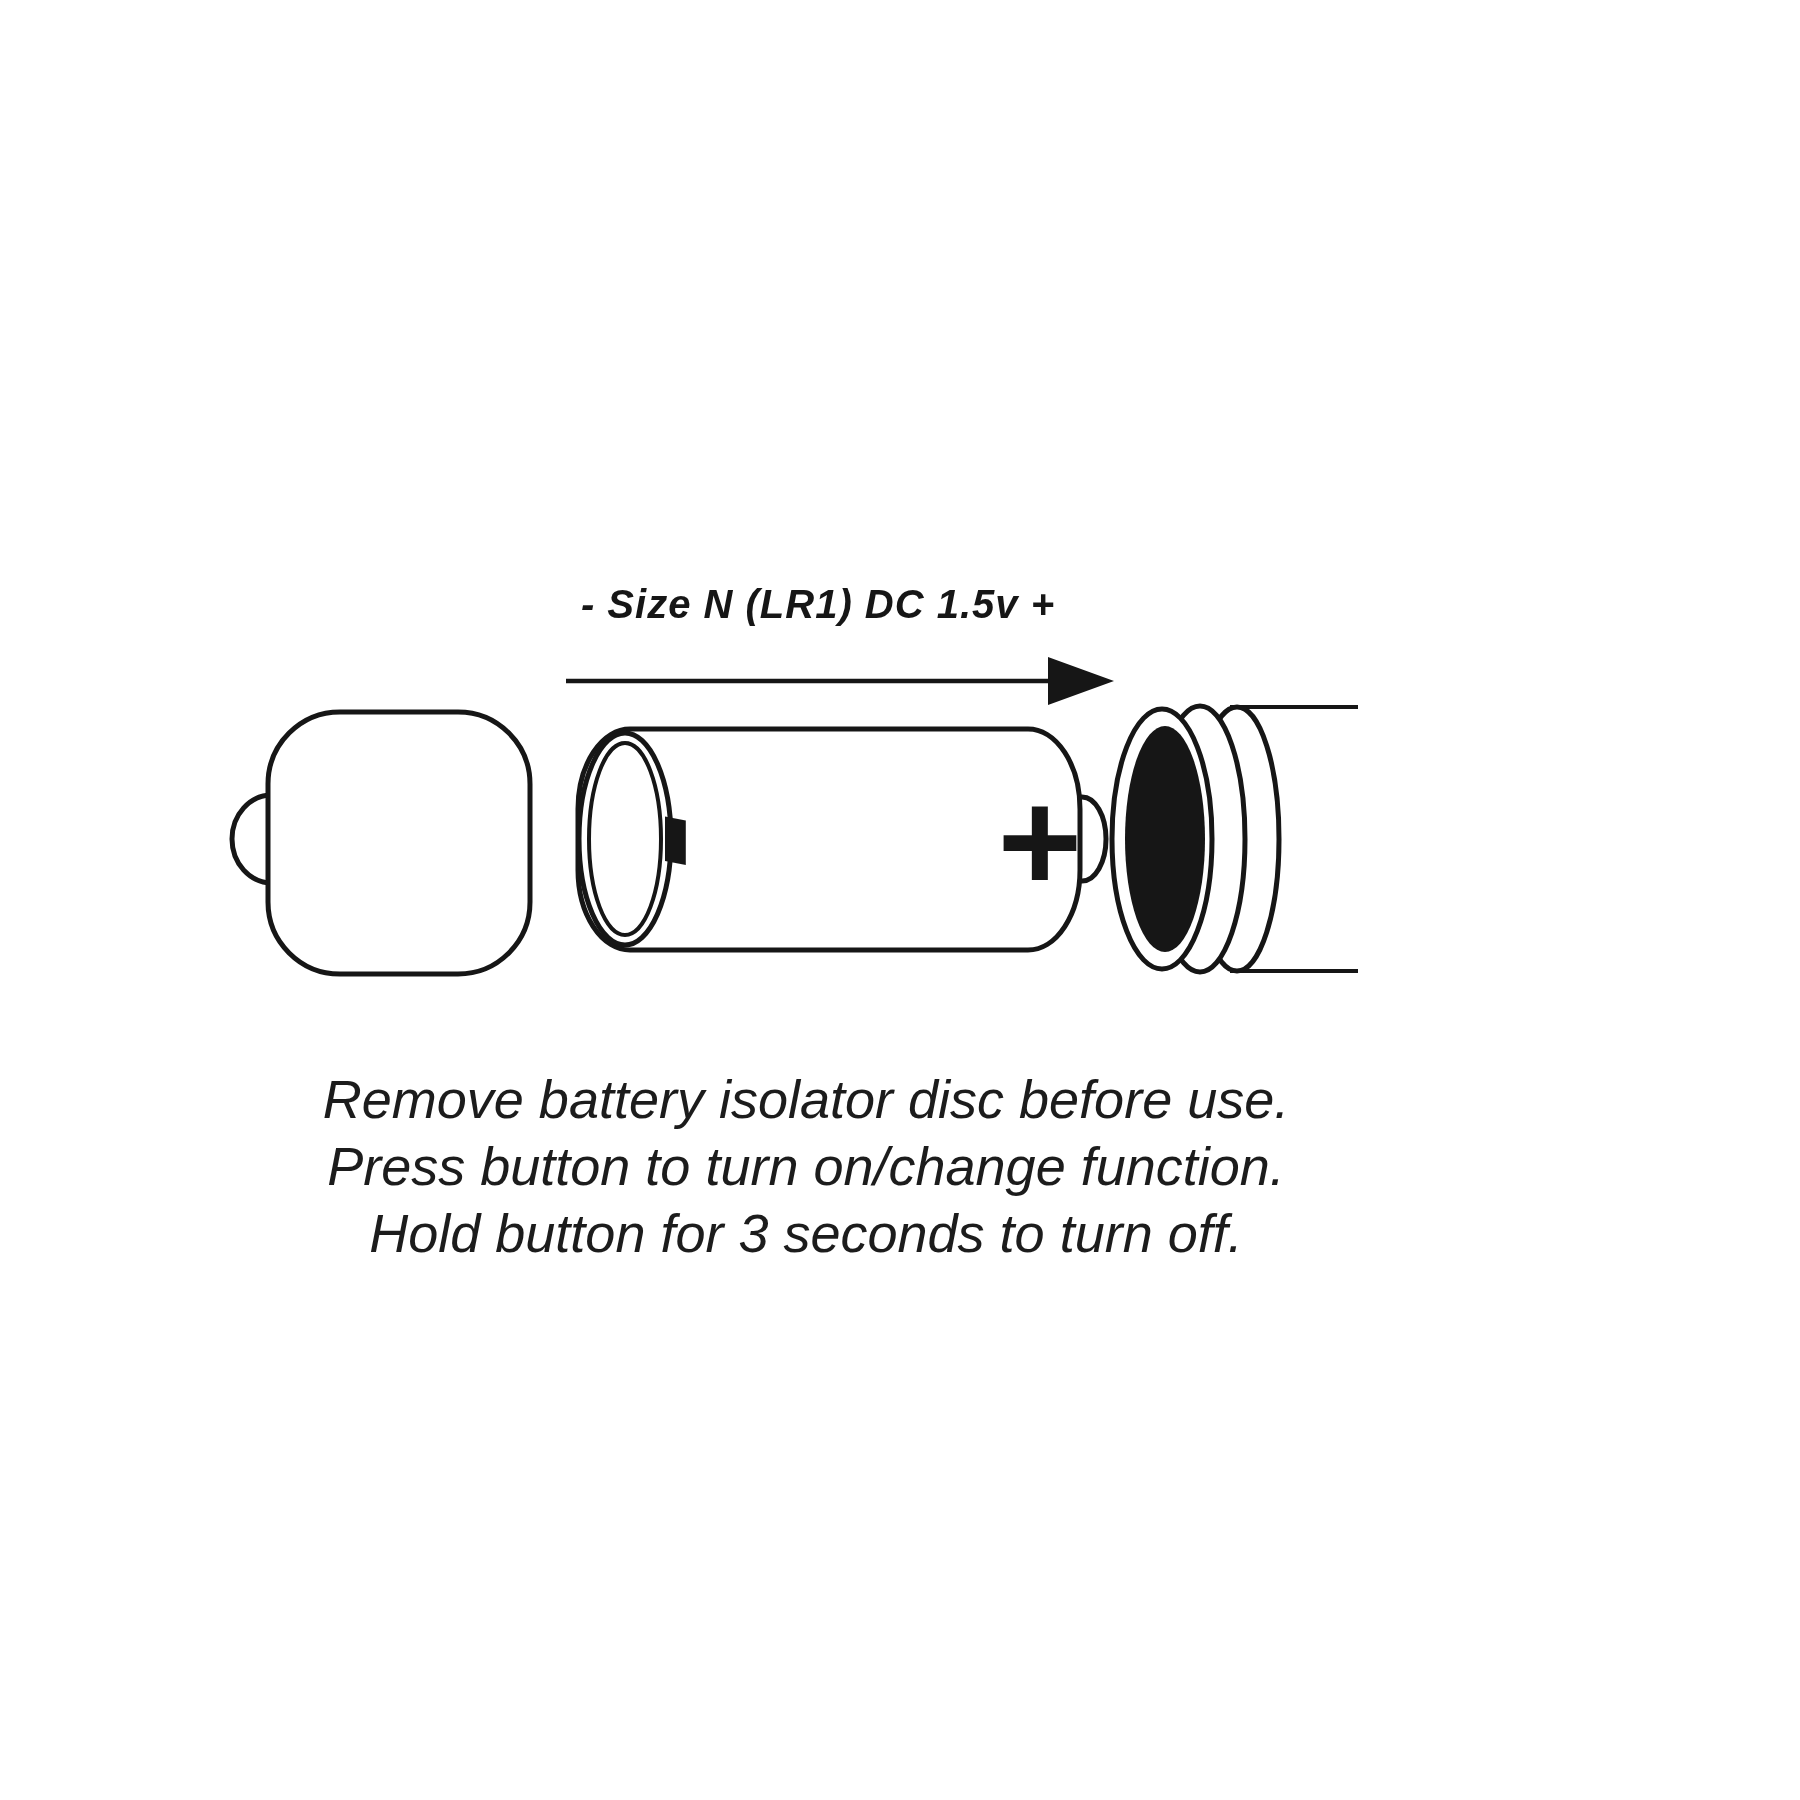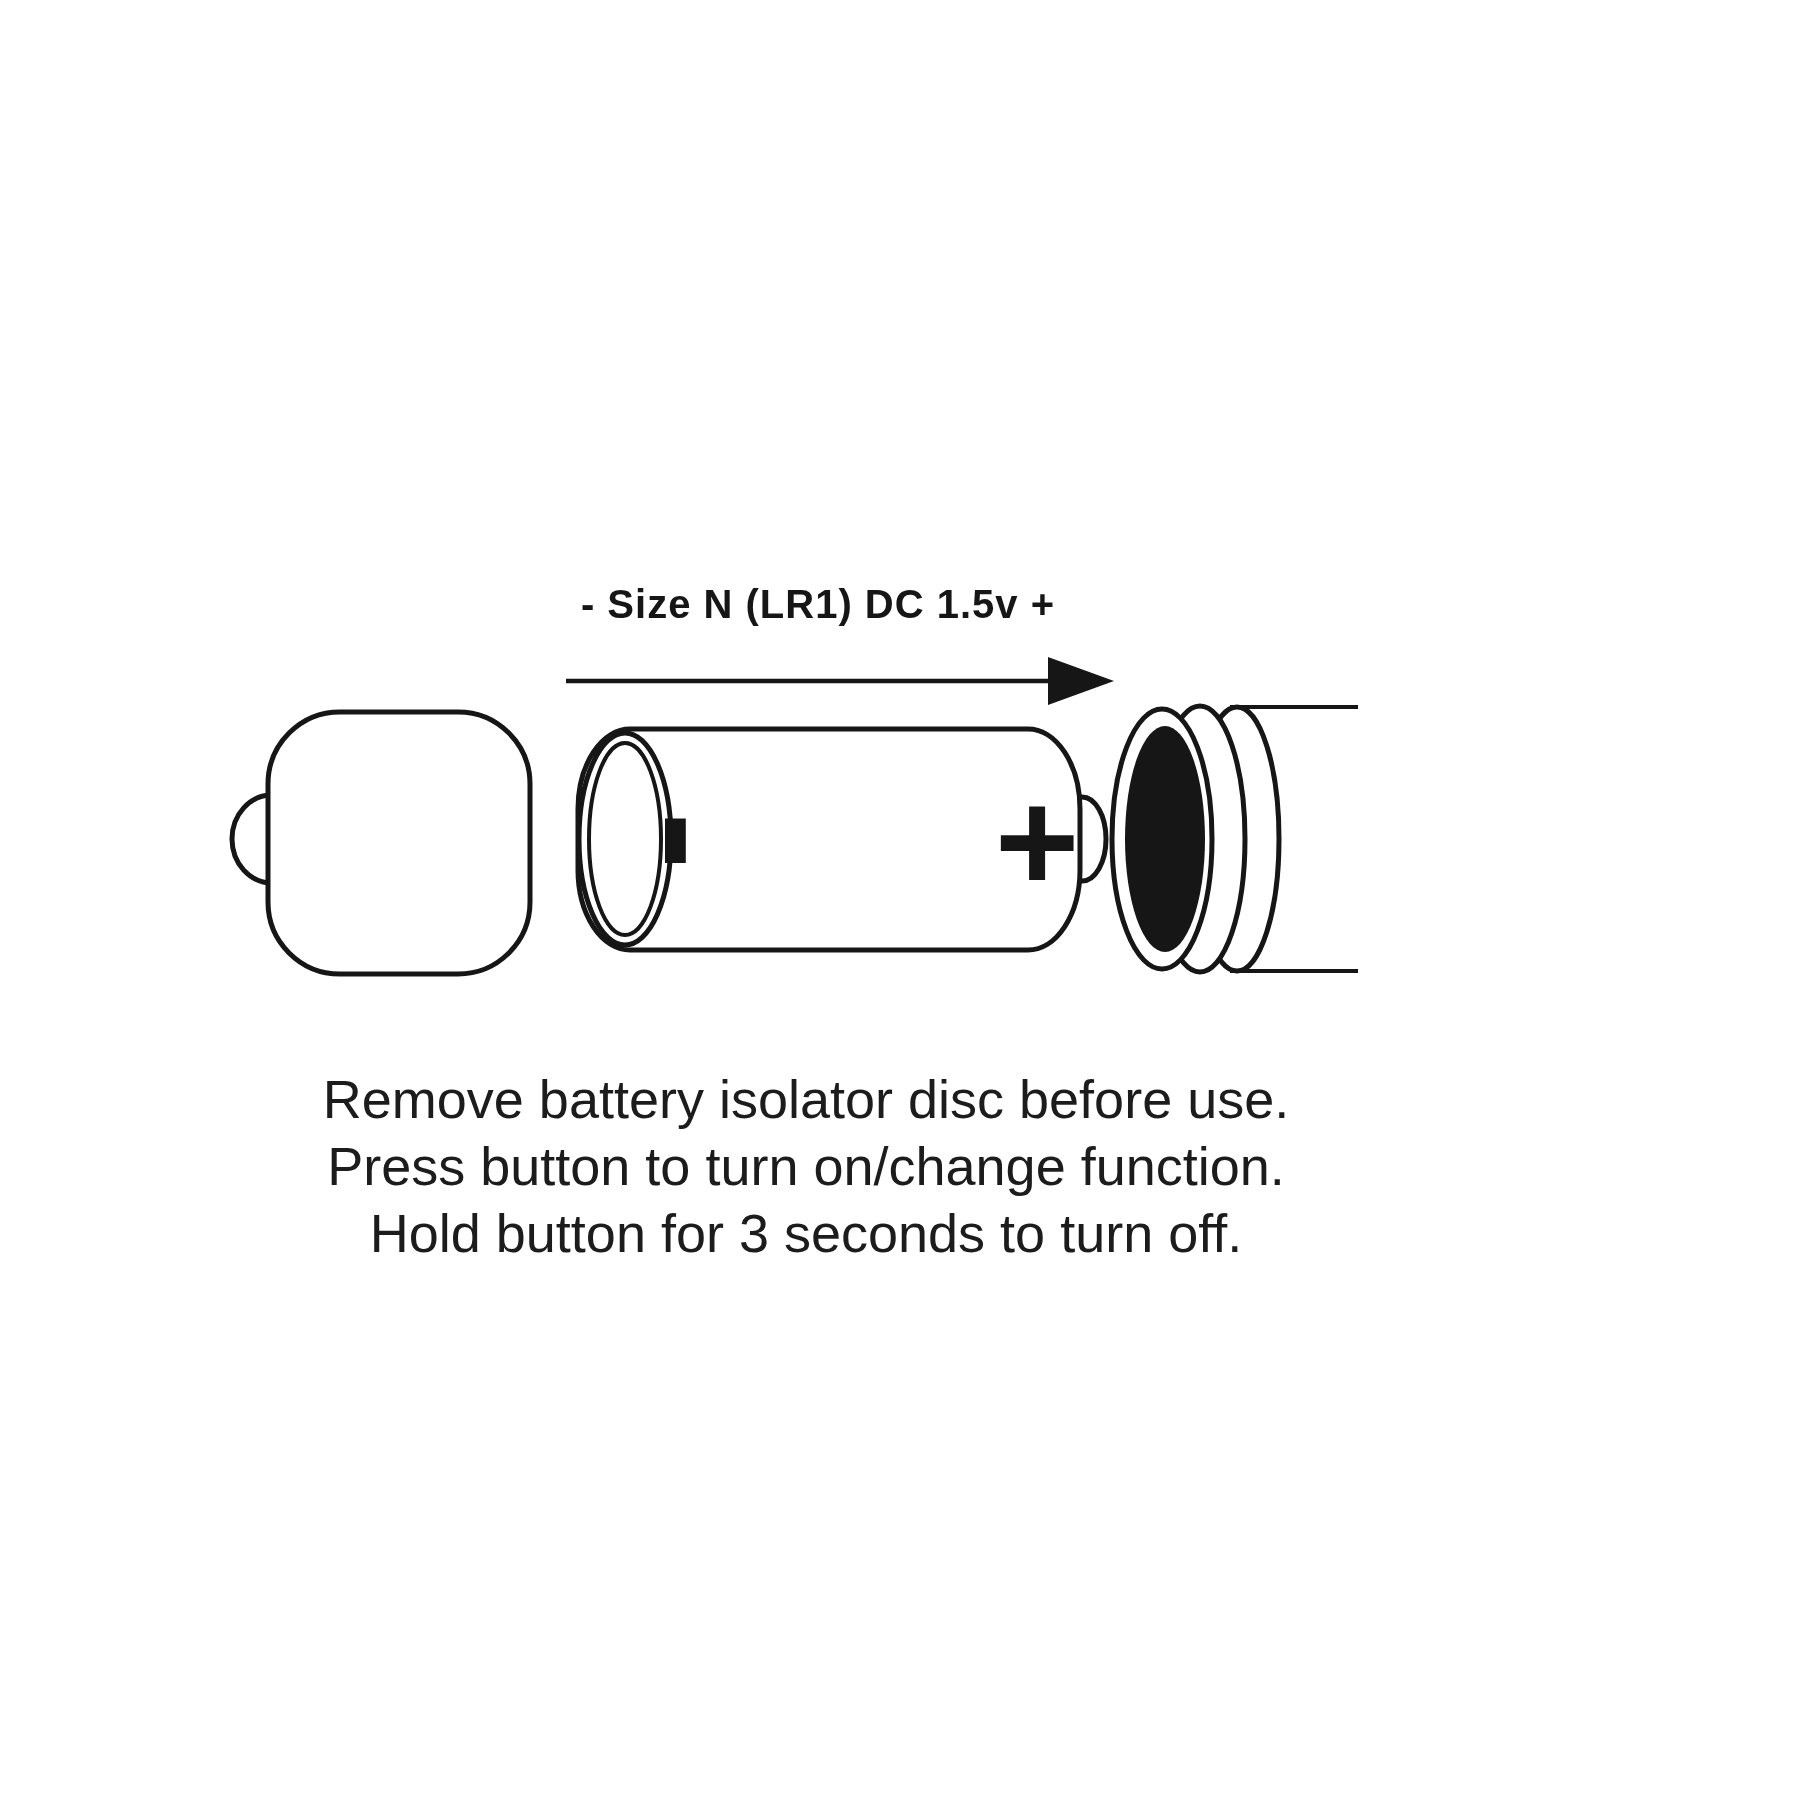--- a/index.html
+++ b/index.html
@@ -7,20 +7,21 @@
     padding: 0;
     background: #ffffff;
   }
   .page {
     position: relative;
     width: 1800px;
     height: 1298px;
     background: #ffffff;
     font-family: "Liberation Sans", sans-serif;
     overflow: hidden;
+    font-style: italic;
   }
   svg { display: block; }
   text {
     font-family: "Liberation Sans", sans-serif;
     fill: #161616;
   }
   .size-label {
     font-size: 40px;
     font-weight: bold;
     letter-spacing: 1px;

